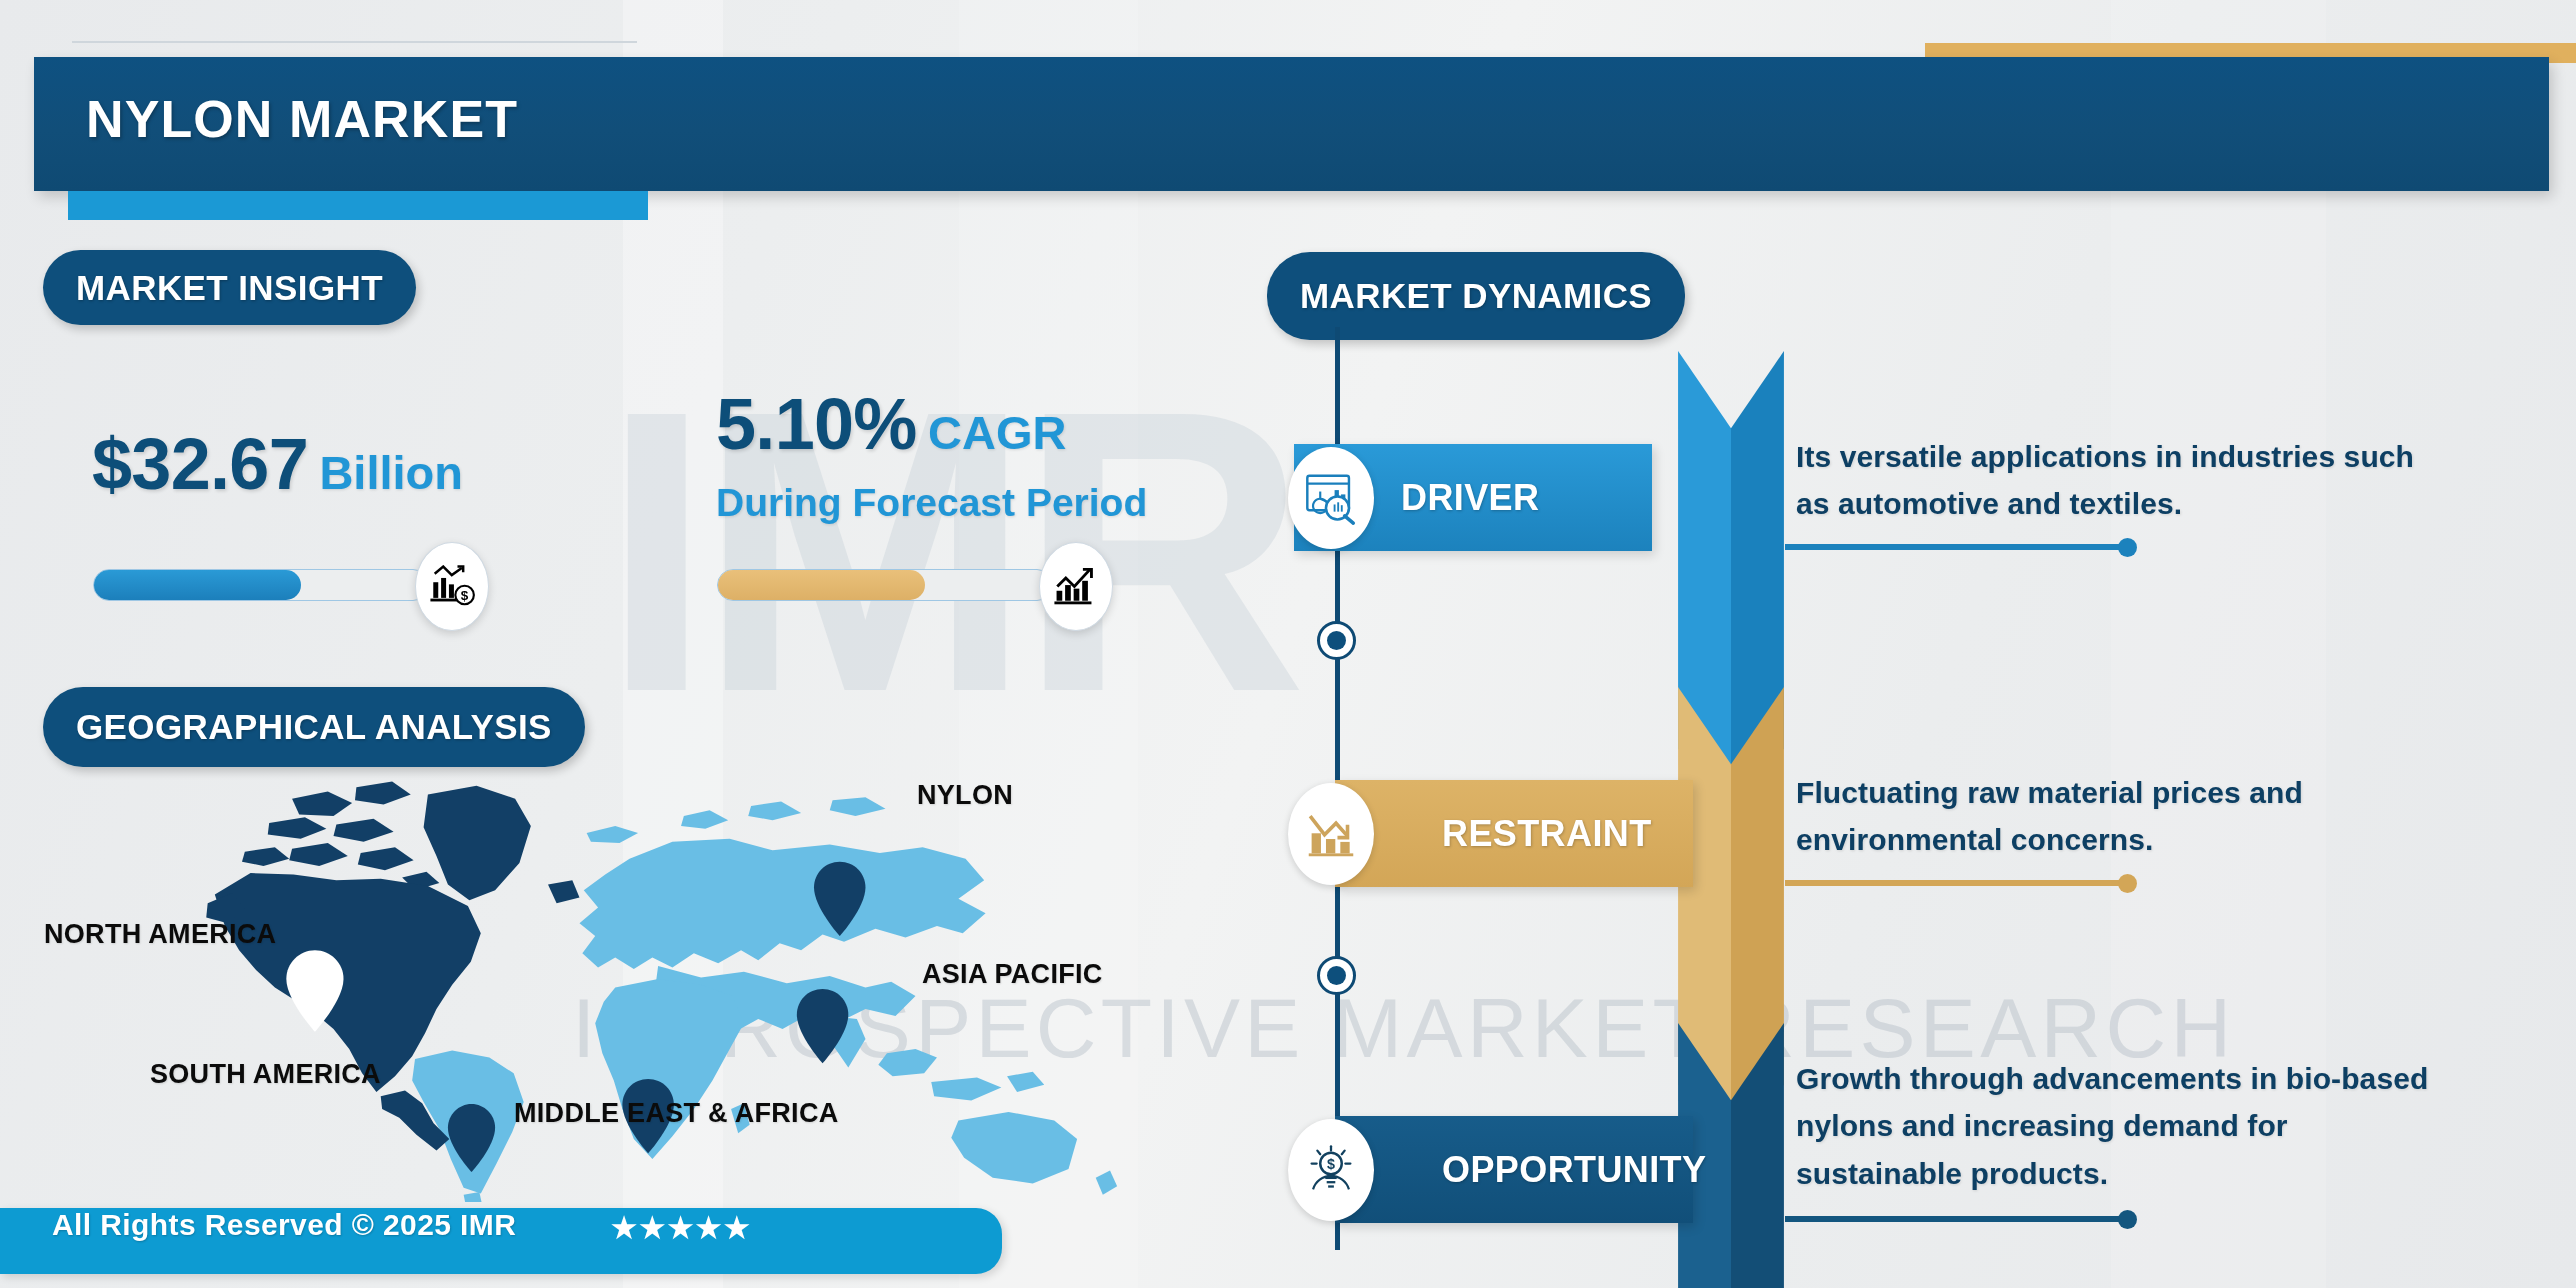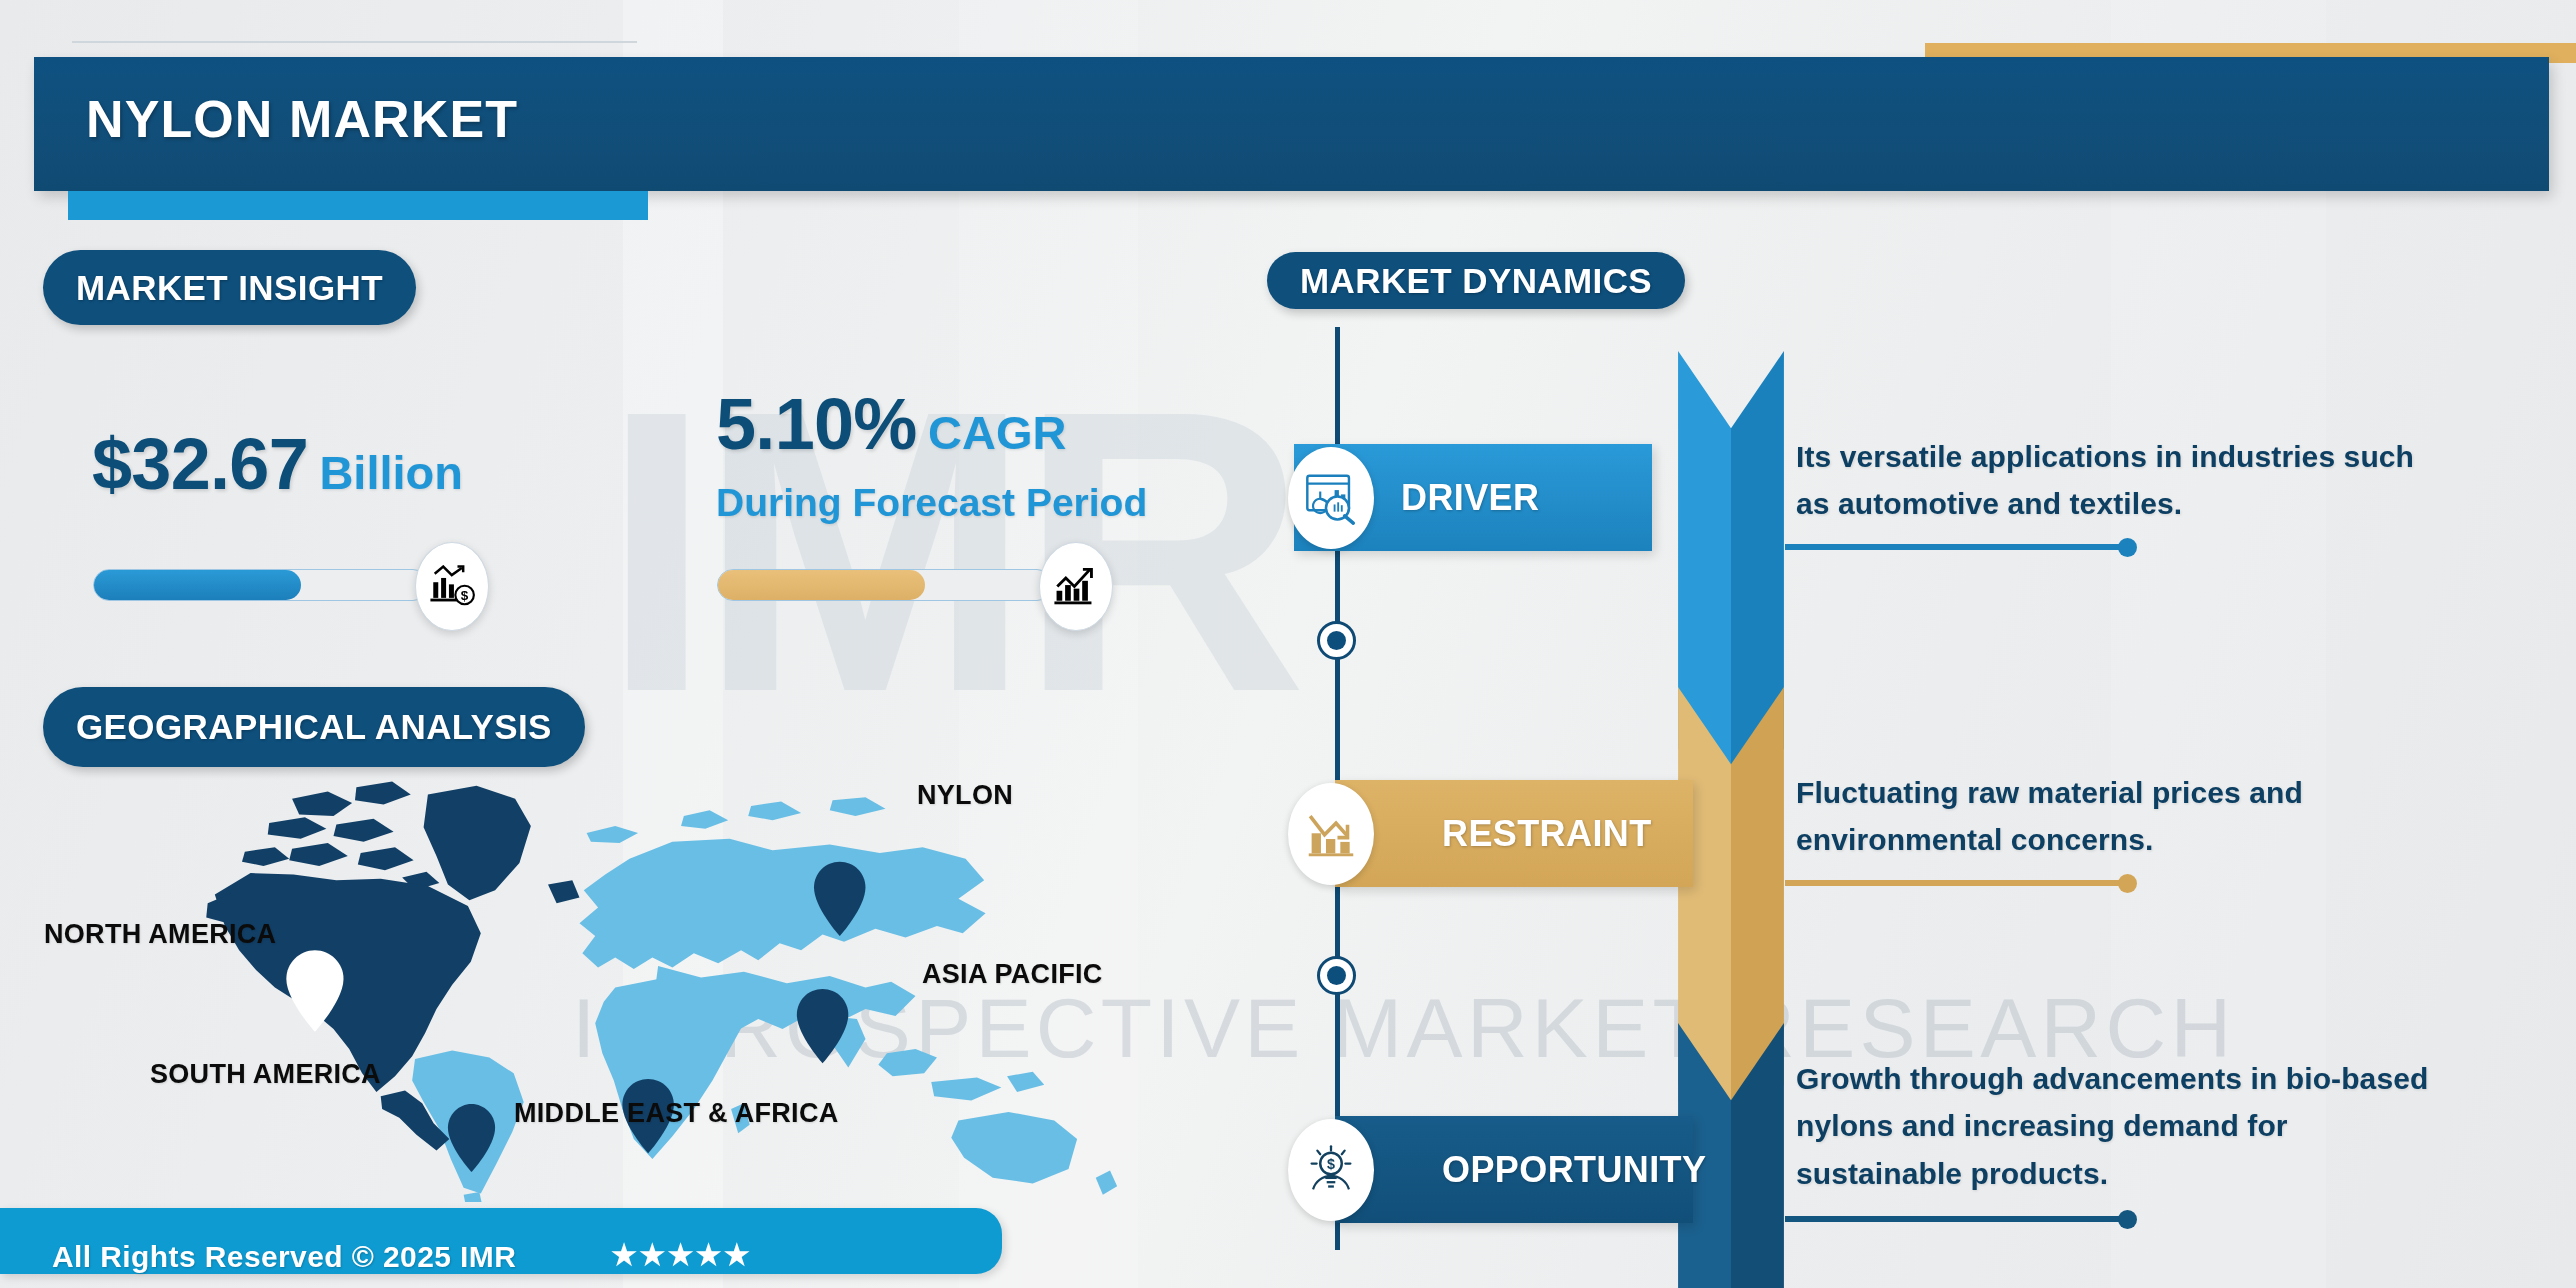--- a/index.html
+++ b/index.html
@@ -44,21 +44,21 @@
   
   .pill {
     position:absolute; background:#0e4f7c; border-radius:43px;
     color:#ffffff; font-weight:bold; display:flex; align-items:center;
     box-shadow:2.9px 4.3px 10px rgba(0,0,0,.20);
     white-space:nowrap;
   }
   .pill span { padding:0 33px; font-size:35px; letter-spacing:0.4px; text-shadow:0.7px 1.4px 2.9px rgba(0,0,0,.28); }
   #pill-insight { left:43px; top:250px; height:75px; }
   #pill-geo     { left:43px; top:687px; height:80px; }
-  #pill-dyn     { left:1267px; top:252px; height:57px; }
+  #pill-dyn     { left:1267px; top:252px; height:88px; }
 
   
   .kpi { position:absolute; }
   .kpi .big { font-size:72px; font-weight:bold; color:#0d4e79; letter-spacing:-0.7px;
               text-shadow:1.4px 2.1px 3.6px rgba(0,0,0,.14); display:inline-block; vertical-align:baseline; }
   .kpi .unit { font-size:47px; font-weight:bold; color:#2196d6; display:inline-block;
                vertical-align:baseline; margin-left:11.4px; text-shadow:0.7px 1.4px 2.9px rgba(0,0,0,.12); }
   .kpi .sub  { font-size:39px; font-weight:bold; color:#2196d6; margin-top:15.7px;
                text-shadow:0.7px 1.4px 2.9px rgba(0,0,0,.12); }
 
@@ -135,21 +135,21 @@
              background:linear-gradient(180deg,#175c8a,#114f79); }
   #ico-opp { left:1288px; top:1119px; }
   #chev-opp{ left:1678px; top:1023px; }
   #conn-opp{ left:1785px; top:1216px; width:343px; background:#13567f; }
   #conn-opp .knob { background:#13567f; }
   #txt-opp { left:1796px; top:1055px; width:658px; }
 
   
   #footer { position:absolute; left:0; top:1208px; width:1002px; height:66px;
             background:#0d9bd2; border-top-right-radius:26px; border-bottom-right-radius:26px;
-            box-shadow:2.9px 2.9px 8.6px rgba(0,0,0,.14); display:flex; align-items:flex-end; }
+            box-shadow:2.9px 2.9px 8.6px rgba(0,0,0,.14); display:flex; align-items:flex-start; }
   #footer .copy { color:#ffffff; font-size:30px; font-weight:bold; margin-left:52px;
                   letter-spacing:0.4px; text-shadow:0.7px 1.4px 2.1px rgba(0,0,0,.22); }
   #footer .stars { color:#ffffff; font-size:33px; margin-left:93px; letter-spacing:-1.4px; }
 </style>
 </head>
 <body>
 
 <div class="stage">
 
   <div class="bg-stripe" style="left:623px;width:100px;"></div>

